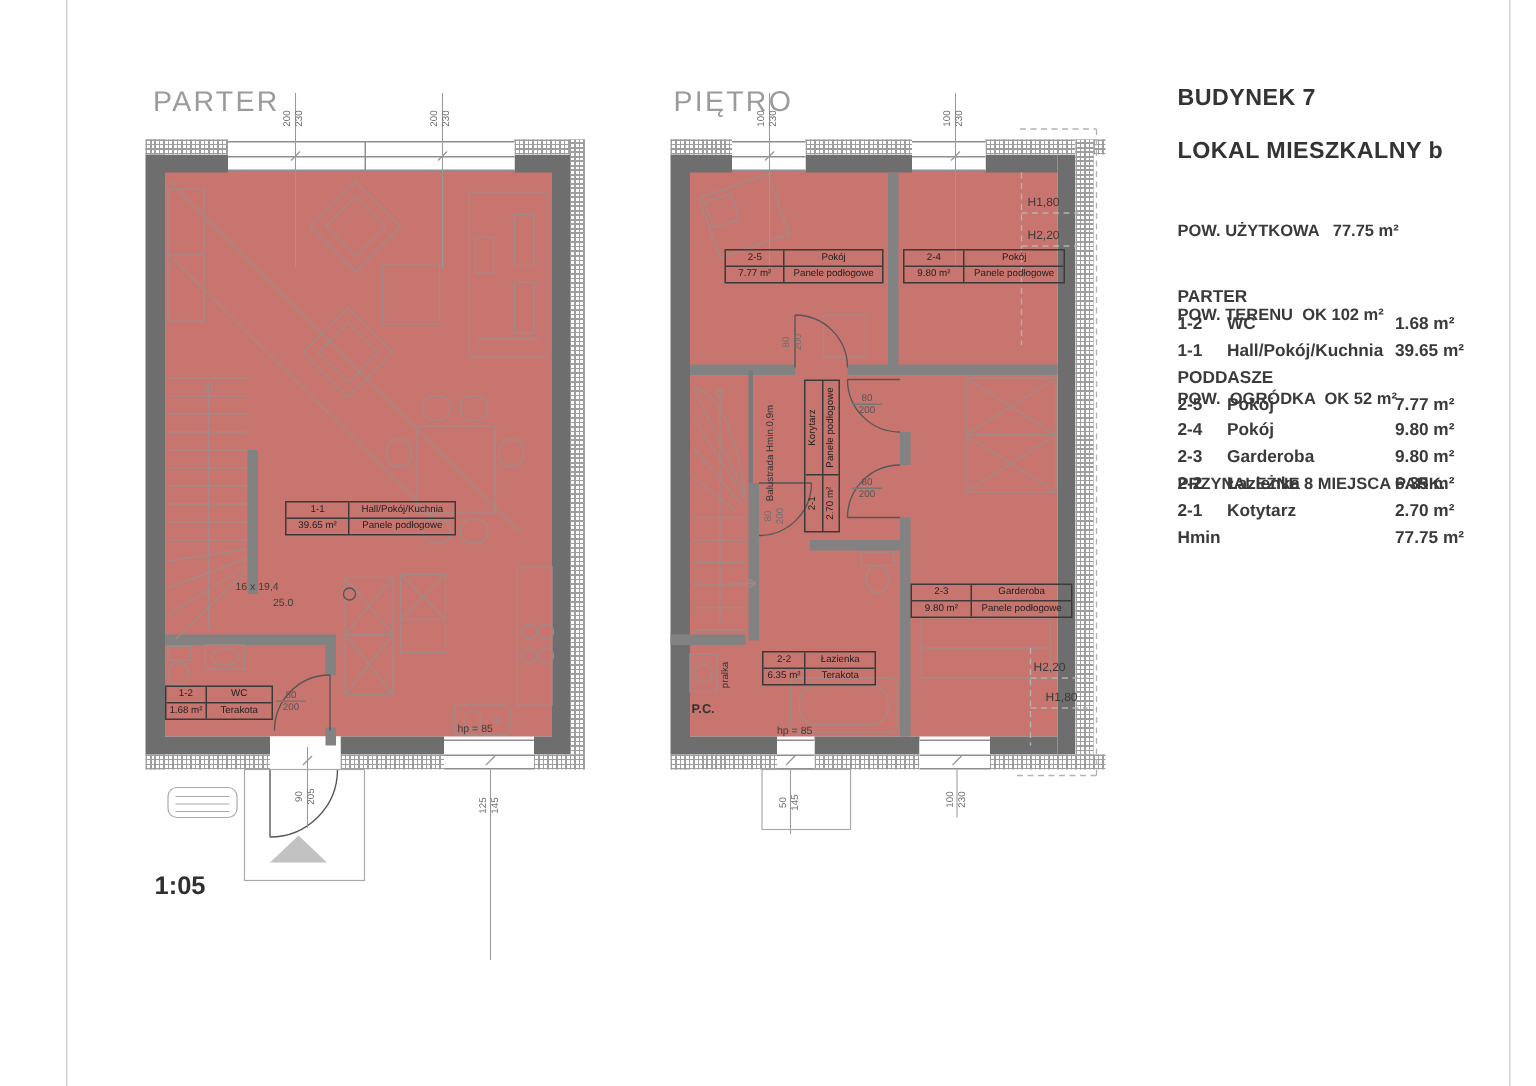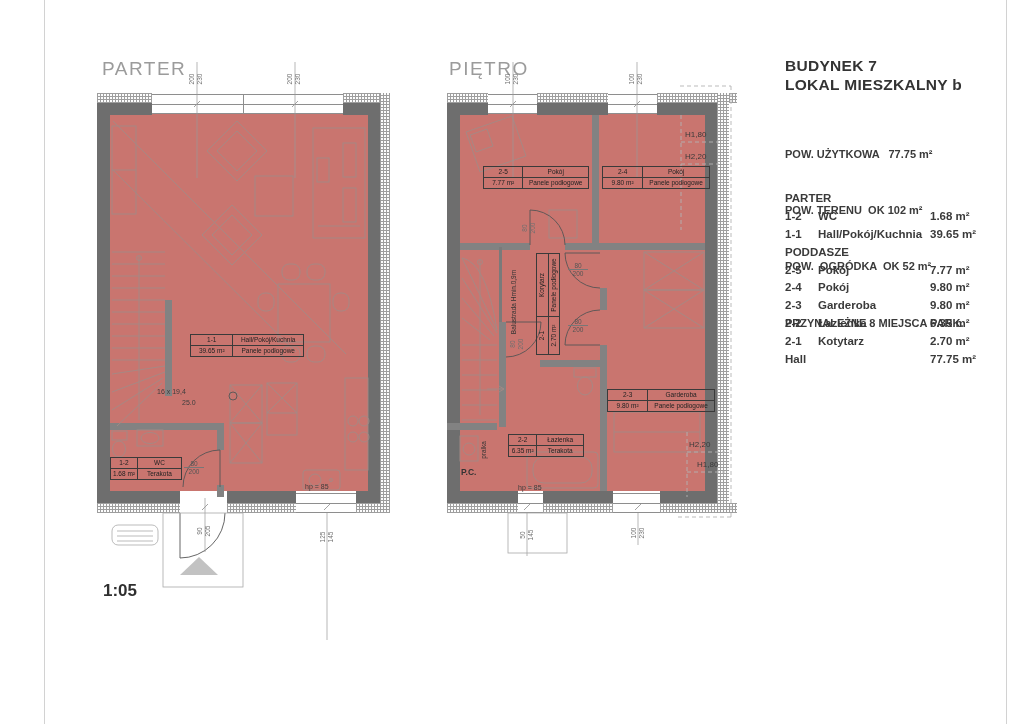--- a/index.html
+++ b/index.html
@@ -364,21 +364,21 @@
   <div class="tinytxt" style="left:182px;top:399px">25.0</div>
   <div class="tinytxt" style="left:305px;top:483px">hp = 85</div>
   <div class="tinytxt" style="left:518px;top:484px">hp = 85</div>
   <div class="hlabel" style="left:685px;top:130px">H1,80</div>
   <div class="hlabel" style="left:685px;top:152px">H2,20</div>
   <div class="hlabel" style="left:689px;top:440px">H2,20</div>
   <div class="hlabel" style="left:697px;top:460px">H1,80</div>
 
   <div>
     <div class="lg-big" style="left:785px;top:57px">BUDYNEK 7</div>
-    <div class="lg-big" style="left:785px;top:76px">LOKAL MIESZKALNY b</div>
+    <div class="lg-big" style="left:785px;top:92px">LOKAL MIESZKALNY b</div>
     <div class="lg-specs" style="left:785px;top:107px">
       <div>POW. UŻYTKOWA   77.75 m²</div>
       <div>POW. TERENU  OK 102 m²</div>
       <div>POW.  OGRÓDKA  OK 52 m²</div>
       <div>PRZYNALEŻNE 8 MIEJSCA PARK.</div>
     </div>
     <div class="lg-rows" style="left:785px;top:192px">
       <span>PARTER</span>
         <span></span>
         <span></span>
@@ -399,20 +399,20 @@
         <span>9.80 m²</span>
       <span>2-3</span>
         <span>Garderoba</span>
         <span>9.80 m²</span>
       <span>2-2</span>
         <span>Łazienka</span>
         <span>6.35 m²</span>
       <span>2-1</span>
         <span>Kotytarz</span>
         <span>2.70 m²</span>
-      <span>Hall</span>
+      <span>Hmin</span>
         <span></span>
         <span>77.75 m²</span>
     </div>
   </div>
 
   <div class="scale" style="left:103px;top:581px">1:05</div>
 </div>
 
 </body></html>

